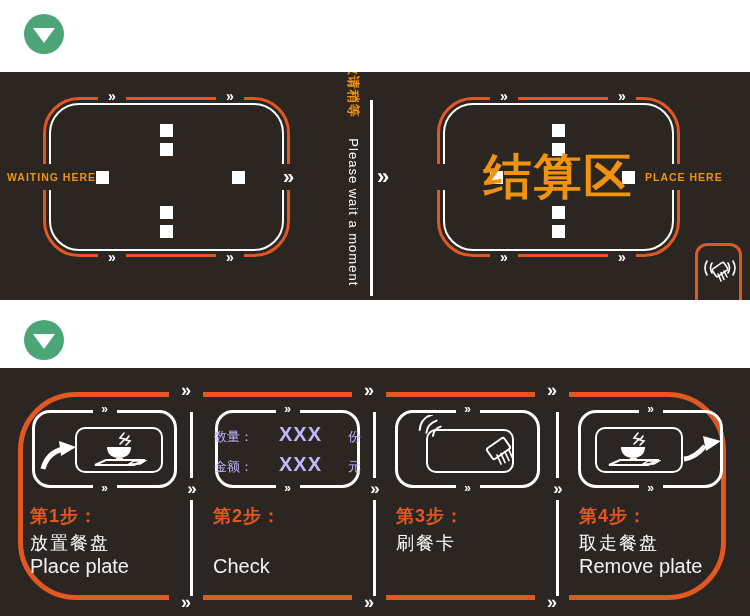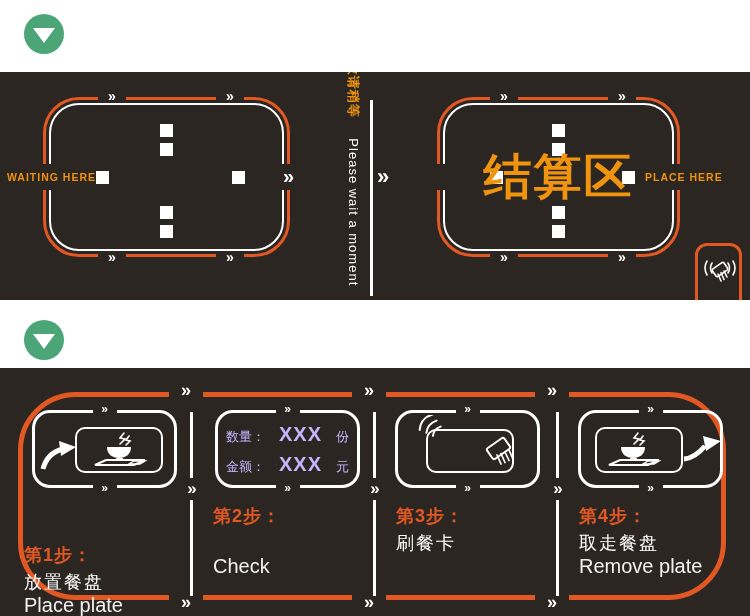--- a/index.html
+++ b/index.html
@@ -85,28 +85,28 @@
   .bchev.top{top:-10px;} .bchev.bot{bottom:-10px;}
   .irect{position:absolute;box-sizing:border-box;border:2px solid #ffffff;border-radius:10px;}
   #irect1{left:40px;top:14px;width:88px;height:46px;}
   #irect3{left:28px;top:16px;width:88px;height:44px;}
   #irect4{left:14px;top:14px;width:88px;height:46px;}
 
   
   #ibox2{display:flex;flex-direction:column;justify-content:center;align-items:center;gap:7px;}
   .disp-row{color:#c4b5fd;white-space:nowrap;display:flex;align-items:flex-end;gap:12px;}
   .disp-label,.disp-unit{font-size:13px;}
-  .disp-value{font-size:20px;font-weight:bold;letter-spacing:1px;margin:0 2px;}
+  .disp-value{font-size:20px;font-weight:bold;letter-spacing:1px;margin:0 14px;}
 
   
   .cap{position:absolute;white-space:nowrap;}
   .cap-label{font-size:18px;font-weight:bold;color:#E25822;letter-spacing:1px;}
   .cap-cn{font-size:18px;color:#ffffff;letter-spacing:2px;}
   .cap-en{font-size:20px;color:#f2f2f2;}
-  .cx1{left:24px;margin-top:39px;} .cx2{left:213px;} .cx3{left:396px;} .cx4{left:579px;}
+  .cx1{left:30px;} .cx2{left:213px;} .cx3{left:396px;} .cx4{left:579px;}
   .cy-label{top:136px;} .cy-cn{top:163px;} .cy-en{top:187px;}
 
   svg{display:block;}
   .icon-abs{position:absolute;}
 </style>
 </head>
 <body>
 
 <div class="hdr" id="header1">
   <span class="hdr-badge">

